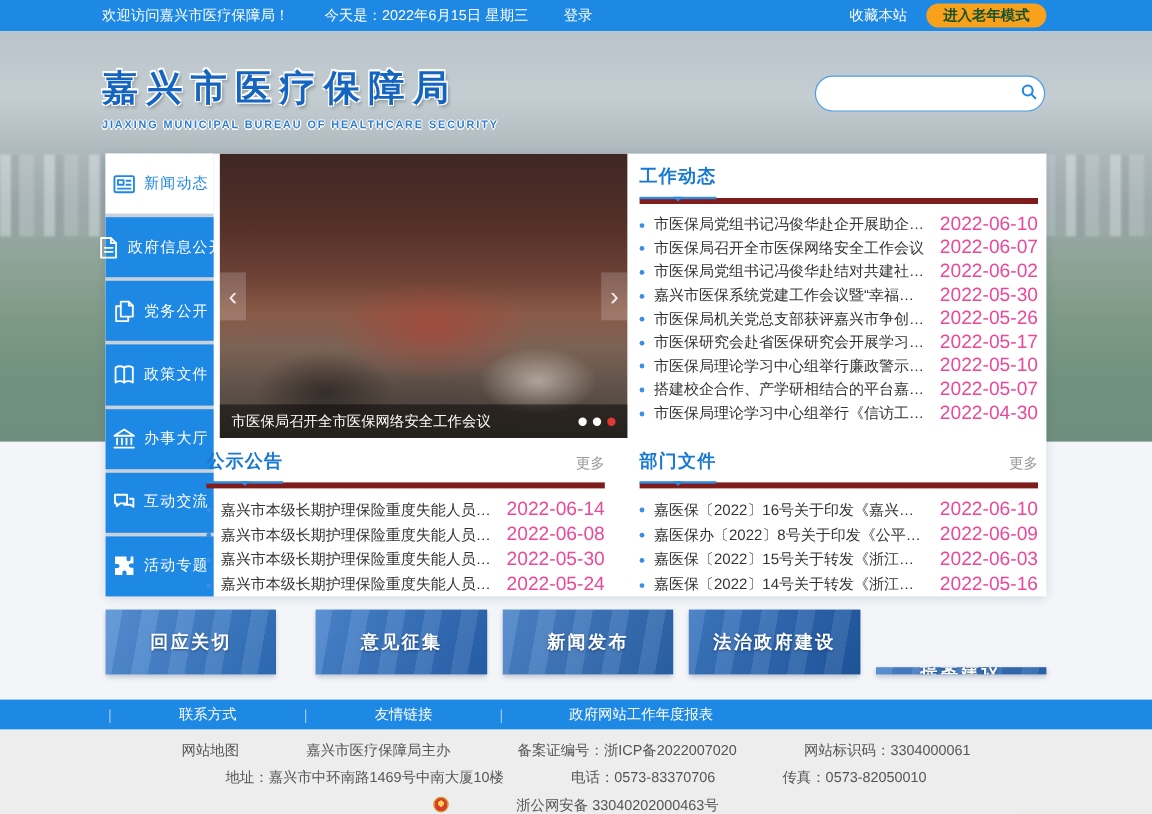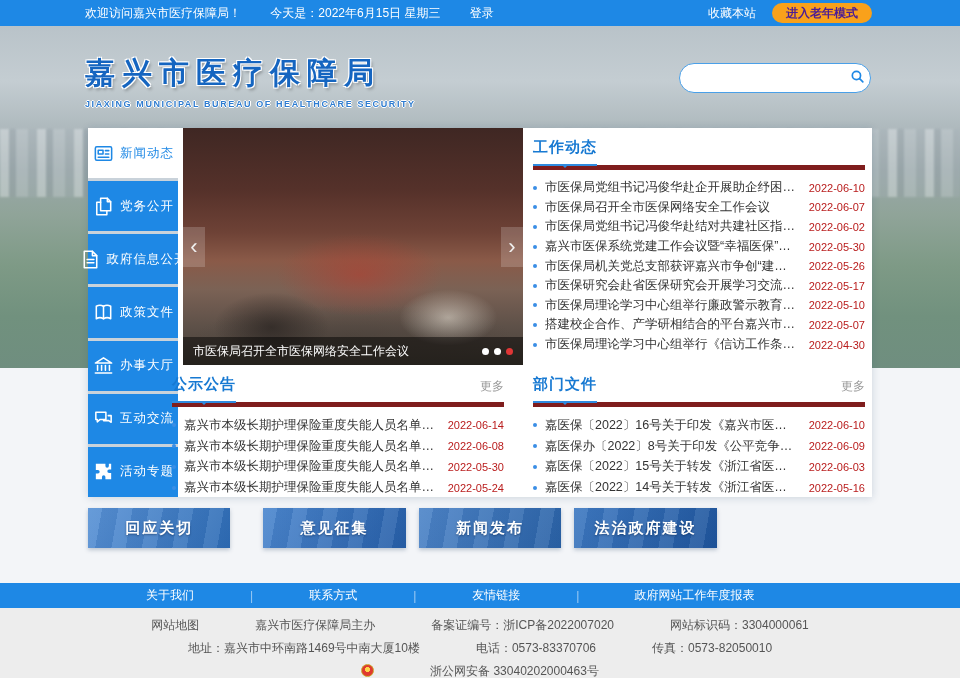--- a/index.html
+++ b/index.html
@@ -5,21 +5,21 @@
   * { margin:0; padding:0; box-sizing:border-box; }
   body { font-family:"Liberation Sans","DejaVu Sans",sans-serif; background:#e8eaed; }
   .page { position:relative; width:960px; height:678px; overflow:hidden; background:#f3f5f8; margin:0 auto; }
 
   
   .topbar { position:absolute; top:0; left:0; width:100%; height:26px; background:#1e88e5;
     display:flex; align-items:center; justify-content:space-between; color:#fff; font-size:12px; padding:0 88px 0 85px; }
   .topbar-left span, .topbar-left a { margin-right:26px; }
   .topbar a { color:#ffffff; text-decoration:none; cursor:pointer;text-align:center; }
   .topbar-right { display:flex; align-items:center; gap:16px; }
-  .elder-btn { background:#f9a11b; color:#4c1d95; border:none; border-radius:12px; height:20px;
+  .elder-btn { background:#f9a11b; color:#14532d; border:none; border-radius:12px; height:20px;
     padding:0 14px; font-size:12px; font-weight:bold; cursor:pointer; font-family:inherit; }
 
   
   .hero { position:absolute; top:26px; left:0; width:100%; height:342px;
     background:linear-gradient(180deg,#b9c3c9 0%,#c4cdd2 16%,#aeb9bd 30%,#9aa8aa 42%,#90a499 55%,#7e9a86 70%,#71917e 85%,#6f8e7f 100%); }
   .hero .skyline { position:absolute; top:30%; left:0; width:100%; height:20%; opacity:.55; filter:blur(1px);
     background:repeating-linear-gradient(90deg, rgba(235,239,241,.7) 0 9px, rgba(148,158,166,.6) 9px 16px, rgba(204,211,216,.65) 16px 28px, rgba(168,178,184,.55) 28px 37px); }
   .hero .island { position:absolute; top:72%; left:38%; width:120px; height:34px; border-radius:50%;
     background:radial-gradient(ellipse at center, rgba(64,102,70,.75), rgba(64,102,70,0) 75%); }
   .logo { position:absolute; left:85px; top:27px; }
@@ -74,24 +74,24 @@
     border-bottom:2px solid #2f8be0; margin-bottom:-1px; letter-spacing:1px; }
   .p-title::after { content:''; position:absolute; left:50%; bottom:-8px; margin-left:-4px;
     border:4px solid transparent; border-top-color:#2f8be0; }
   .more { font-size:12px; color:#999; padding-bottom:7px; cursor:pointer; text-decoration:none; }
   .news-list { list-style:none; margin-top:8px; }
   .news-row { display:flex; align-items:center; height:19.6px; }
   .news-list.loose .news-row { height:20.8px; }
   .bullet { width:4px; height:4px; border-radius:50%; background:#3a8ee6; margin-right:8px; flex:none; }
   .news-title { flex:1; overflow:hidden; white-space:nowrap; text-overflow:ellipsis;
     color:#333; font-size:12.5px; cursor:pointer; }
-  .news-date { color:#b91c1c; font-size:11px; margin-left:10px; flex:none; }
-
-  
-  .banner-row { position:absolute; left:88px; top:508px; width:784px; height:40px; display:flex; gap:13px; }
+  .news-date { color:#ec4899; font-size:16px; margin-left:10px; flex:none; }
+
+  
+  .banner-row { position:absolute; left:88px; top:508px; width:784px; height:54px; display:flex; gap:13px; }
   .banner { flex:1; display:flex; align-items:center; justify-content:center; cursor:pointer;
     box-shadow:0 2px 4px rgba(20,50,90,.25); position:relative; overflow:hidden; }
   .banner-label { color:#fff; font-size:15px; font-weight:bold; letter-spacing:2px;
     text-shadow:0 1px 2px rgba(0,30,70,.5); z-index:1; }
   .banner::before { content:''; position:absolute; inset:0; opacity:.5;
     background:repeating-linear-gradient(100deg, rgba(255,255,255,.16) 0 14px, rgba(10,40,90,.14) 14px 30px); }
   .banner-0 { background:linear-gradient(120deg,#5a93d6,#2e6cb5); }
   .banner-1 { background:linear-gradient(120deg,#4d88cf,#275fa8);margin-left:20px; }
   .banner-2 { background:linear-gradient(120deg,#4f86c9,#2a62a6); }
   .banner-3 { background:linear-gradient(120deg,#3f7ac2,#1f559c); }
@@ -161,37 +161,37 @@
               <line x1="14" y1="9" x2="17.5" y2="9"></line>
               <line x1="14" y1="12.5" x2="17.5" y2="12.5"></line>
               <line x1="6.5" y1="15.8" x2="17.5" y2="15.8"></line>
             </svg>
           </span>
           <span class="sb-label">新闻动态</span>
         </div>
         <div class="sb-item">
           <span class="sb-icon">
             <svg viewBox="0 0 24 24" fill="none" stroke="currentColor" stroke-width="1.6" stroke-linejoin="round" stroke-linecap="round">
-              <path d="M9 3.5h7l3.5 3.5v9.5H9z"></path>
-              <path d="M9 7.5H5v13h10.5V17"></path>
-              <path d="M16 3.5V7h3.5"></path>
-            </svg>
-          </span>
-          <span class="sb-label">党务公开</span>
-        </div>
-        <div class="sb-item">
-          <span class="sb-icon">
-            <svg viewBox="0 0 24 24" fill="none" stroke="currentColor" stroke-width="1.6" stroke-linejoin="round" stroke-linecap="round">
               <path d="M5.5 3.5h8.5l4.5 4.5v12.5H5.5z"></path>
               <path d="M14 3.5V8h4.5"></path>
               <line x1="8.5" y1="12" x2="15.5" y2="12"></line>
               <line x1="8.5" y1="15.5" x2="15.5" y2="15.5"></line>
             </svg>
           </span>
           <span class="sb-label">政府信息公开</span>
+        </div>
+        <div class="sb-item">
+          <span class="sb-icon">
+            <svg viewBox="0 0 24 24" fill="none" stroke="currentColor" stroke-width="1.6" stroke-linejoin="round" stroke-linecap="round">
+              <path d="M9 3.5h7l3.5 3.5v9.5H9z"></path>
+              <path d="M9 7.5H5v13h10.5V17"></path>
+              <path d="M16 3.5V7h3.5"></path>
+            </svg>
+          </span>
+          <span class="sb-label">党务公开</span>
         </div>
         <div class="sb-item">
           <span class="sb-icon">
             <svg viewBox="0 0 24 24" fill="none" stroke="currentColor" stroke-width="1.6" stroke-linejoin="round" stroke-linecap="round">
               <path d="M4.5 5.5c2.3-1.4 5.2-1.4 7.5 0 2.3-1.4 5.2-1.4 7.5 0v13c-2.3-1.4-5.2-1.4-7.5 0-2.3-1.4-5.2-1.4-7.5 0z"></path>
               <line x1="12" y1="5.5" x2="12" y2="18.5"></line>
             </svg>
           </span>
           <span class="sb-label">政策文件</span>
         </div>
@@ -365,21 +365,20 @@
       </div>
       <div class="banner banner-3">
         <span class="banner-label">法治政府建设</span>
       </div>
       <div class="banner banner-4">
         <span class="banner-label">提案建议</span>
       </div>
     </div>
 
   <div class="footer-nav" id="footer-nav">
-      <span class="fn-item">关于我们</span>
       <span class="fn-sep">|</span>
       <span class="fn-item">联系方式</span>
       <span class="fn-sep">|</span>
       <span class="fn-item">友情链接</span>
       <span class="fn-sep">|</span>
       <span class="fn-item">政府网站工作年度报表</span>
     </div>
 
   <footer class="footer">
     <div class="f-line" id="f-line1"><span class="f-link">网站地图</span><span>嘉兴市医疗保障局主办</span><span>备案证编号：浙ICP备2022007020</span><span>网站标识码：3304000061</span></div>

